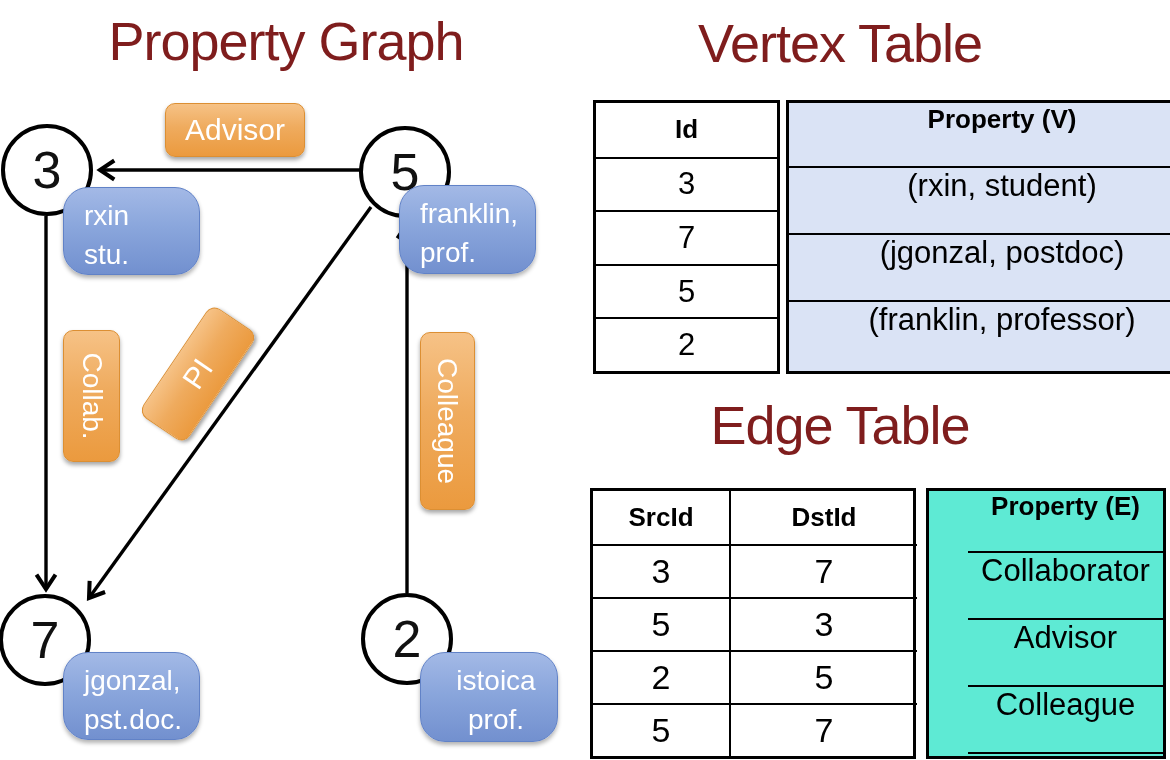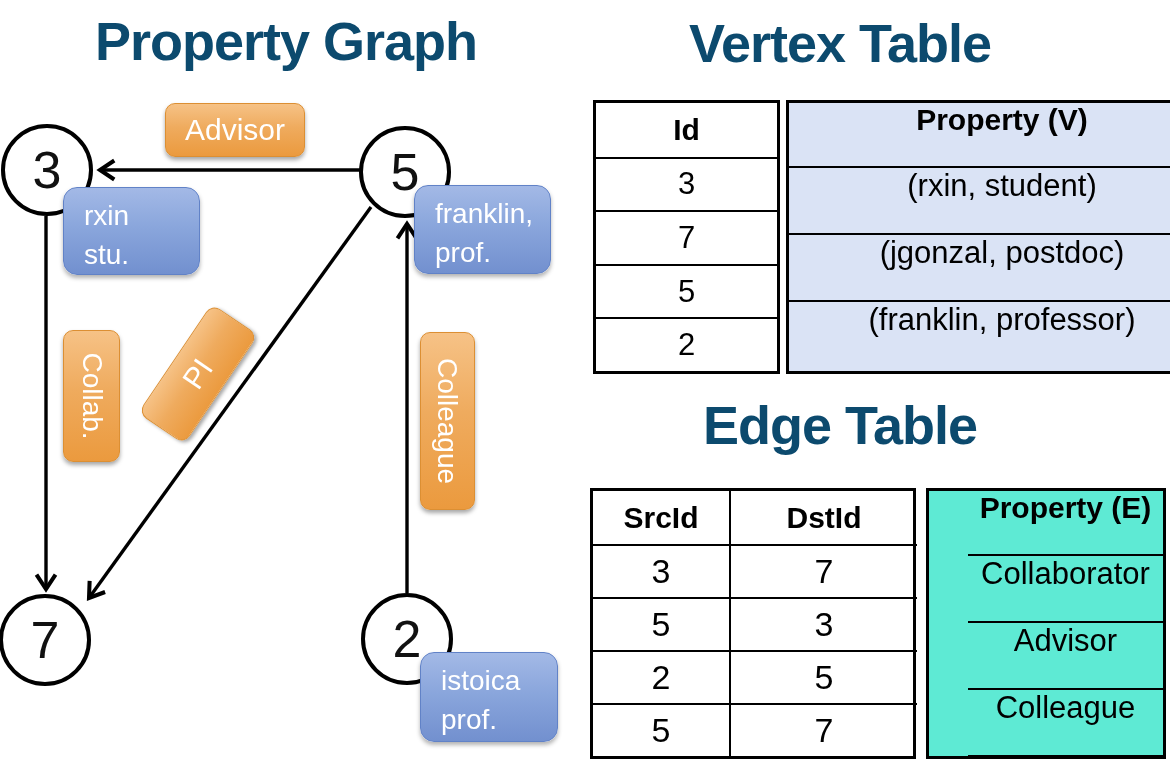--- a/index.html
+++ b/index.html
@@ -2,22 +2,22 @@
 <html><head>
 <meta charset="utf-8">
 <style>
   html,body{margin:0;padding:0;background:#fff;}
   .canvas{
     position:relative; width:1170px; height:760px; overflow:hidden;
     background:#fff; font-family:"Liberation Sans", sans-serif; color:#000;
   }
   
   .big-title{
-    position:absolute; text-align:center; font-size:54px; font-weight:700;
-    letter-spacing:-1px; color:#0c4a6e; white-space:nowrap;
+    position:absolute; text-align:center; font-size:54px; font-weight:400;
+    letter-spacing:-1px; color:#7f1d1d; white-space:nowrap;
   }
   #pg-title{left:0; top:10px; width:572px;}
   #vt-title{left:590px; top:12px; width:500px;}
   #et-title{left:590px; top:394px; width:500px;}
 
   
   .node{
     position:absolute; width:92px; height:92px; border:4px solid #000;
     border-radius:50%; background:#fff; box-sizing:border-box;
     display:flex; align-items:center; justify-content:center; z-index:3;
@@ -40,43 +40,43 @@
     font-size:30px; z-index:4;
   }
   #advisor-label{left:165px; top:103px; width:140px; height:54px;}
   #collab-label {left:63px;  top:330px; width:57px;  height:132px; font-size:28px;}
   #colleague-label{left:420px; top:332px; width:55px; height:178px; font-size:28px;}
   #pi-label{left:132px; top:346px; width:132px; height:56px; transform:rotate(-56deg); font-size:30px;}
   .vert{transform:rotate(90deg); white-space:nowrap;}
 
   
   .vlabel{
-    position:absolute; box-sizing:border-box; border-radius:14px;
+    position:absolute; box-sizing:border-box; border-radius:25px;
     background:linear-gradient(180deg,#A3B9E6 0%,#8AA6DC 45%,#7290CF 100%);
     border:1px solid #6182C7; box-shadow:0 3px 4px rgba(0,0,0,0.3);
     color:#fff; font-size:28px; line-height:1.4; padding:8px 6px 4px 20px;
     z-index:5;
   }
   #rxin-box    {left:63px;  top:187px; width:137px; height:88px;}
-  #franklin-box{left:414px; top:185px; width:137px; height:89px;}
+  #franklin-box{left:399px; top:185px; width:137px; height:89px;}
   #jgonzal-box {left:63px;  top:652px; width:137px; height:88px;}
-  #istoica-box {left:420px; top:652px; width:138px; height:90px;}
+  #istoica-box {left:420px; top:652px; width:138px; height:90px;text-align:center;}
   .vlabel div{white-space:nowrap;}
 
   
   .subtable{
     position:absolute; box-sizing:border-box; border:3px solid #000;
     display:grid; grid-template-rows:repeat(5,1fr); background:#fff;
   }
   .subtable .trow{
     display:flex; align-items:center; justify-content:center;
     border-top:2.5px solid #000; font-size:31px;
   }
   .subtable .trow:first-child{border-top:none;}
-  .subtable .trow.hdr{font-weight:bold; font-size:30px;}
+  .subtable .trow.hdr{font-weight:bold; font-size:26px;}
   .num{font-size:34px; font-weight:300;}
   .propcell{font-weight:300; font-size:30px;margin-top:29px;}
 
   #vt-id  {left:593px; top:100px; width:187px; height:274px;}
   #vt-prop{left:786px; top:100px; width:432px; height:274px; background:#DAE3F5;}
 
   #et-srcdst{left:590px; top:488px; width:326px; height:271px;}
   #et-srcdst .trow{padding:0;}
   #et-srcdst .cell{
     flex:0 0 136px; align-self:stretch; display:flex;
@@ -133,20 +133,24 @@
   </div>
 
   <div class="vlabel" id="rxin-box">
     <div>rxin</div>
     <div>stu.</div>
   </div>
   <div class="vlabel" id="franklin-box">
     <div>franklin,</div>
     <div>prof.</div>
   </div>
+  <div class="vlabel" id="jgonzal-box">
+    <div>jgonzal,</div>
+    <div>pst.doc.</div>
+  </div>
   <div class="vlabel" id="istoica-box">
     <div>istoica</div>
     <div>prof.</div>
   </div>
 
   <div class="subtable" id="vt-id">
     <div class="trow hdr">Id</div>
     <div class="trow num">3</div>
     <div class="trow num">7</div>
     <div class="trow num">5</div>

